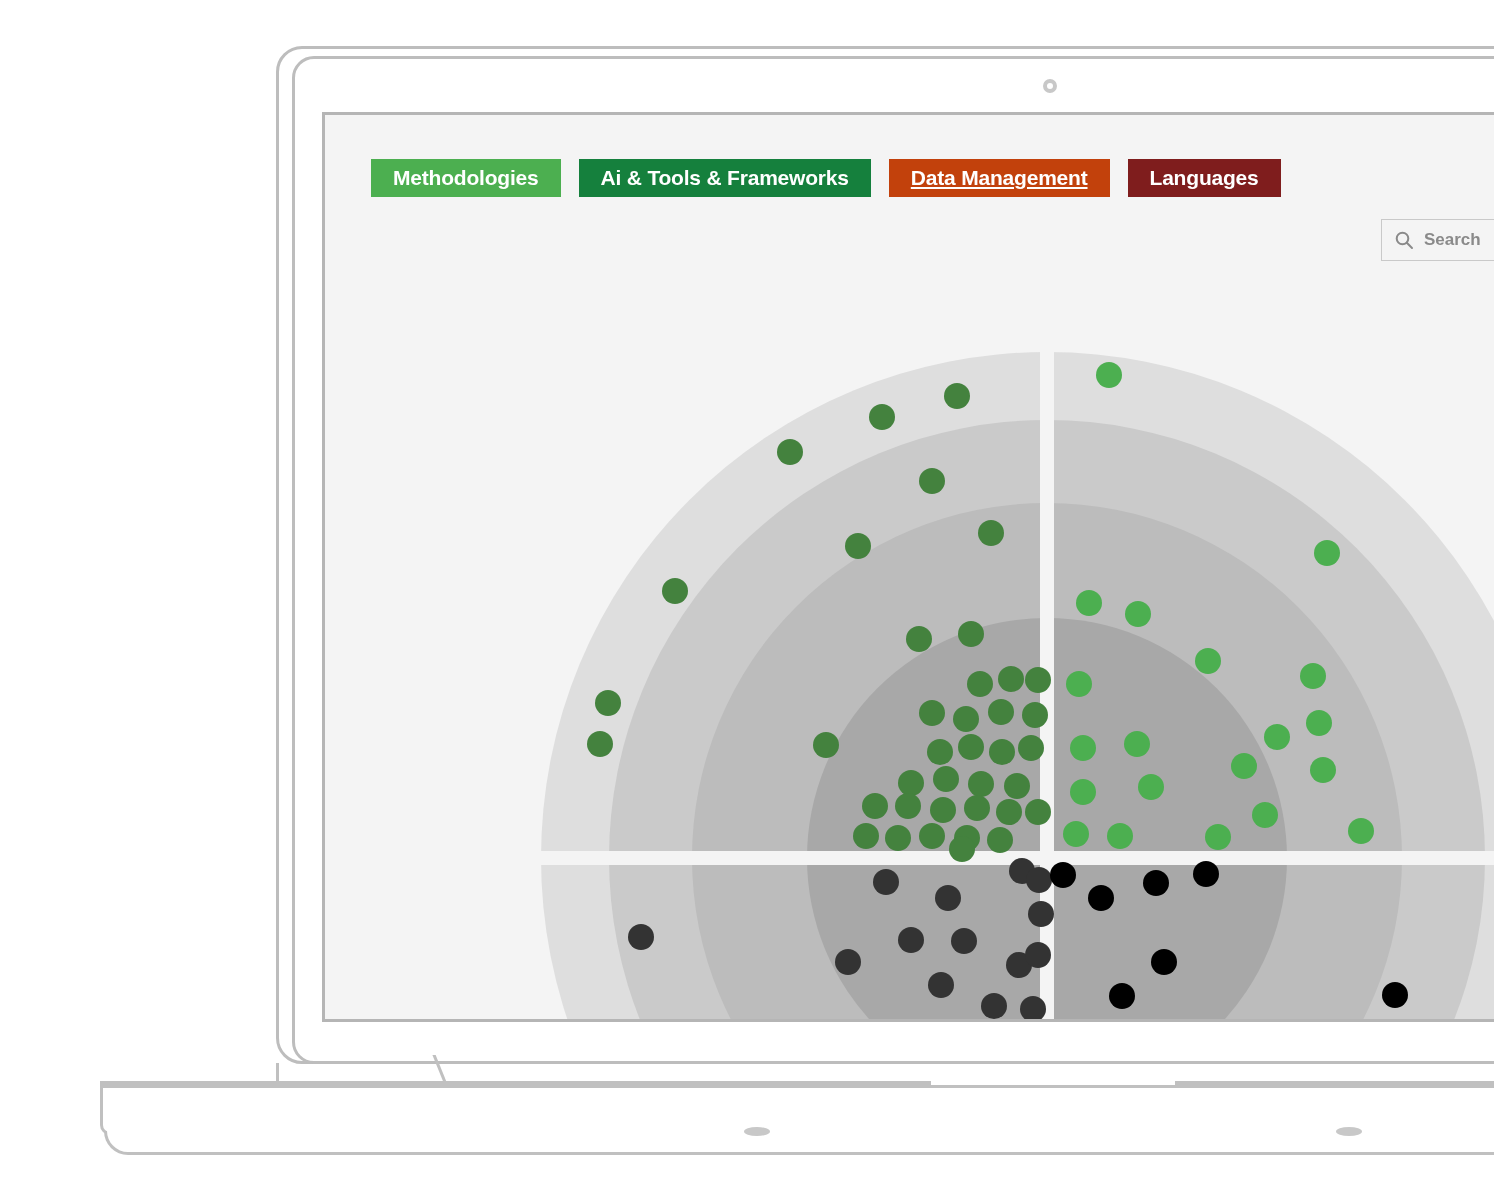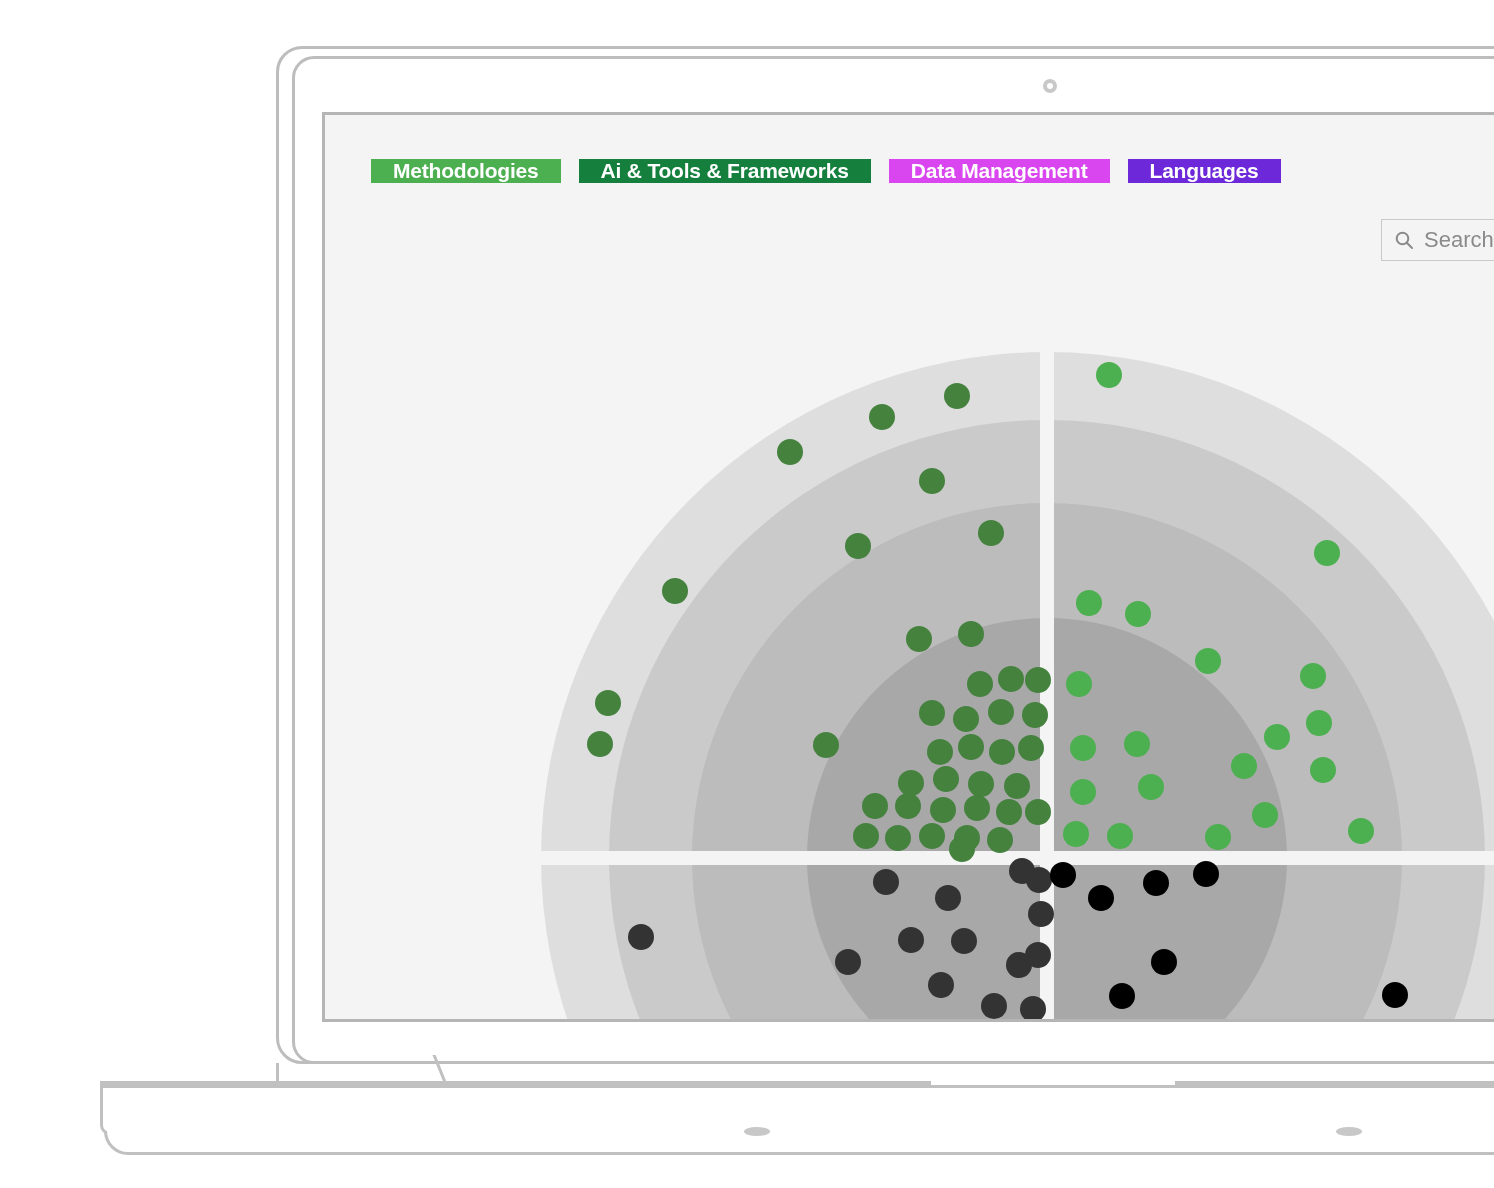--- a/index.html
+++ b/index.html
@@ -111,21 +111,21 @@
   }
 
   
   .tab-row {
     position: absolute;
     left: 46px; top: 44px;
     display: flex;
     gap: 18px;
   }
   .tab {
-    height: 24px;
+    height: 38px;
     padding: 0 22px;
     display: flex;
     align-items: center;
     justify-content: center;
     color: #ffffff;
     font-size: 21px;
     font-weight: 700;
     letter-spacing: -0.2px;
     white-space: nowrap;
     cursor: pointer;
@@ -140,22 +140,23 @@
     background: #f4f4f4;
     display: flex;
     align-items: center;
     padding-left: 12px;
     gap: 10px;
   }
   .search-icon { width: 20px; height: 20px; flex: none; }
   .search-icon circle, .search-icon line { stroke: #8a8a8a; stroke-width: 2; fill: none; stroke-linecap: round; }
   .search-placeholder {
     color: #8a8a8a;
-    font-size: 22px;
+    font-size: 17px;
     white-space: nowrap;
+    font-weight: bold;
   }
 
   
   .radar-wrap { position: absolute; left: 0; top: 0; width: 1234px; height: 904px; }
   .radar-svg { position: absolute; left: 0; top: 0; }
 </style>
 </head>
 <body>
 
 <div id="stage">
@@ -265,24 +266,24 @@
         </svg>
     </div>
 
     <div class="tab-row">
       <div class="tab" style="background: rgb(76, 175, 80);">
         <span>Methodologies</span>
       </div>
       <div class="tab" style="background: #15803d;">
         <span>Ai &amp; Tools &amp; Frameworks</span>
       </div>
-      <div class="tab" style="background: #d946ef;">
+      <div class="tab" style="background: #c2410c; text-decoration: underline;">
         <span>Data Management</span>
       </div>
-      <div class="tab" style="background: #6d28d9;">
+      <div class="tab" style="background: #7f1d1d;">
         <span>Languages</span>
       </div>
     </div>
 
     <div class="search-box">
       <svg class="search-icon" viewBox="0 0 20 20">
         <circle cx="8.5" cy="8.5" r="5.8"></circle>
         <line x1="12.8" y1="12.8" x2="18" y2="18"></line>
       </svg>
       <span class="search-placeholder">Search</span>

